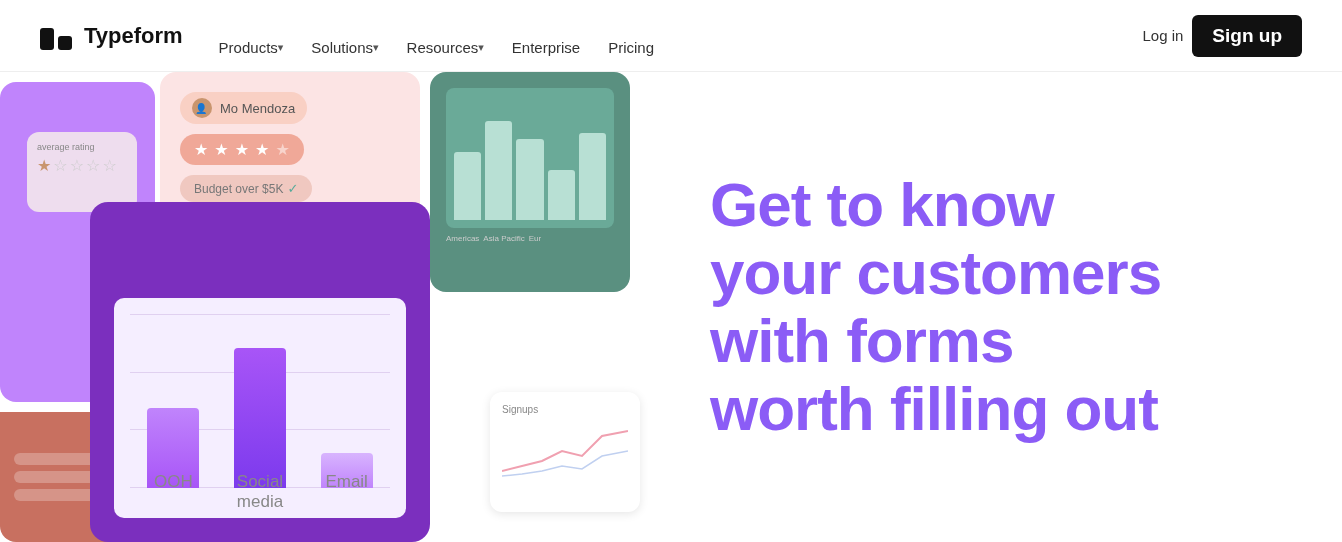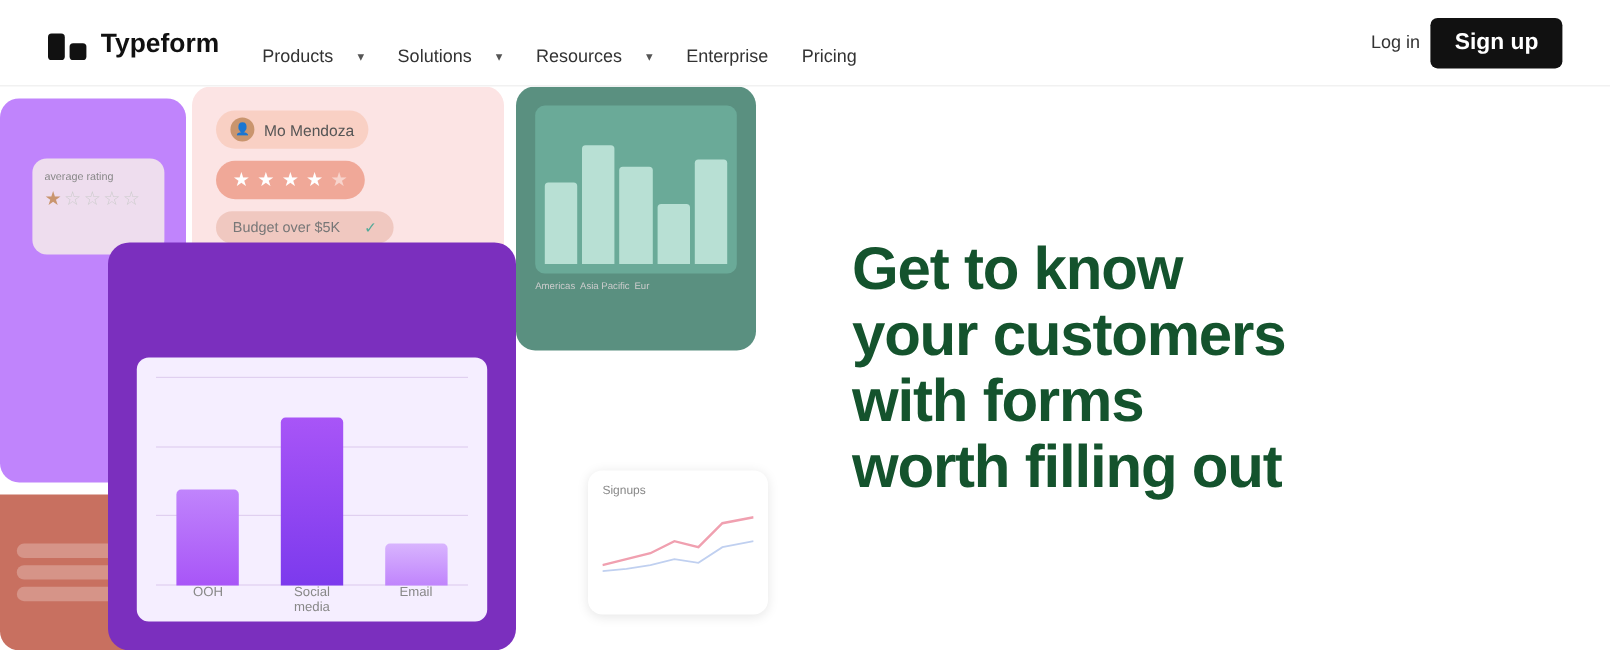--- a/index.html
+++ b/index.html
@@ -13,21 +13,21 @@
     }
     .nav-left { display: flex; align-items: center; gap: 36px; }
     .logo { display: flex; align-items: center; gap: 8px; font-size: 22px; font-weight: 700; color: #111; text-decoration: none; }
     .logo-icon {
       width: 36px; height: 28px; display: flex; gap: 4px; align-items: flex-end;
     }
     .logo-icon .sq1 { width: 14px; height: 22px; background: #111; border-radius: 3px; }
     .logo-icon .sq2 { width: 14px; height: 14px; background: #111; border-radius: 3px; }
     .nav-links { display: flex; align-items: center; gap: 28px; }
     .nav-link {
-      display: flex; align-items: center; gap: 20px;
+      display: flex; align-items: center; gap: 0;
       font-size: 15px; color: #333; cursor: pointer; text-decoration: none;
       font-weight: 400;
       margin-top: 23px;
     }
     .chevron { font-size: 11px; color: #555; }
     .nav-right { display: flex; align-items: center; gap: 9px; }
     .login-btn { font-size: 15px; color: #333; cursor: pointer; background: none; border: none; font-weight: 400; }
     .signup-btn {
       background: #111; color: #fff; border: none; border-radius: 6px;
       padding: 10px 20px; font-size: 19px; font-weight: 600; cursor: pointer;
@@ -41,22 +41,22 @@
     }
     .hero-visuals {
       width: 650px; flex-shrink: 0; position: relative;
       overflow: hidden;
     }
     .hero-text {
       flex: 1; display: flex; align-items: center;
       padding: 40px 60px;
     }
     .hero-heading {
-      font-size: 50px; font-weight: 700; line-height: 1.1;
-      color: #14532d; letter-spacing: -1px;
+      font-size: 62px; font-weight: 700; line-height: 1.1;
+      color: #8b5cf6; letter-spacing: -1px;
     }
 
     
     
     .card-purple-main {
       position: absolute;
       bottom: 0; left: 90px;
       width: 340px; height: 340px;
       background: #7b2fbe;
       border-radius: 18px;
@@ -83,41 +83,41 @@
       border-radius: 4px 4px 0 0;
       width: 52px;
     }
     .bar-ooh { height: 80px; background: linear-gradient(180deg, #c084fc, #a855f7); }
     .bar-social { height: 140px; background: linear-gradient(180deg, #a855f7, #7c3aed); }
     .bar-email { height: 35px; background: linear-gradient(180deg, #d8b4fe, #c084fc); }
     .bar-labels {
       display: flex; justify-content: space-around;
       position: absolute; bottom: 6px; left: 16px; right: 16px;
     }
-    .bar-label { font-size: 11px; color: #888; text-align: center; width: 52px; }
+    .bar-label { font-size: 17px; color: #888; text-align: center; width: 52px; }
 
     
     .card-pink {
       position: absolute;
       top: 0; left: 160px;
       width: 260px; height: 230px;
       background: #fce4e4;
       border-radius: 16px;
       padding: 20px;
       z-index: 3;
     }
     .user-chip {
       display: flex; align-items: center; gap: 8px;
       background: #f9d0c4; border-radius: 20px; padding: 6px 12px;
       margin-bottom: 10px; width: fit-content;
       font-size: 13px; color: #555;
     }
     .user-icon { width: 20px; height: 20px; background: #c9956e; border-radius: 50%; display: flex; align-items: center; justify-content: center; font-size: 10px; color: #fff; }
     .star-rating-row { display: flex; align-items: center; gap: 6px; background: #f0a898; border-radius: 20px; padding: 6px 14px; width: fit-content; margin-bottom: 10px; }
-    .budget-chip { background: #f0c8c0; border-radius: 20px; padding: 6px 14px; font-size: 12px; color: #777; display: flex; align-items: flex-start; gap: 20px; width: fit-content; }
+    .budget-chip { background: #f0c8c0; border-radius: 20px; padding: 6px 14px; font-size: 12px; color: #777; display: flex; align-items: center; gap: 4px; width: fit-content; }
     .check-icon { color: #5a9; font-size: 13px; }
 
     
     .card-purple-light {
       position: absolute;
       top: 10px; left: 0;
       width: 155px; height: 320px;
       background: #c084fc;
       border-radius: 16px;
       z-index: 2;

